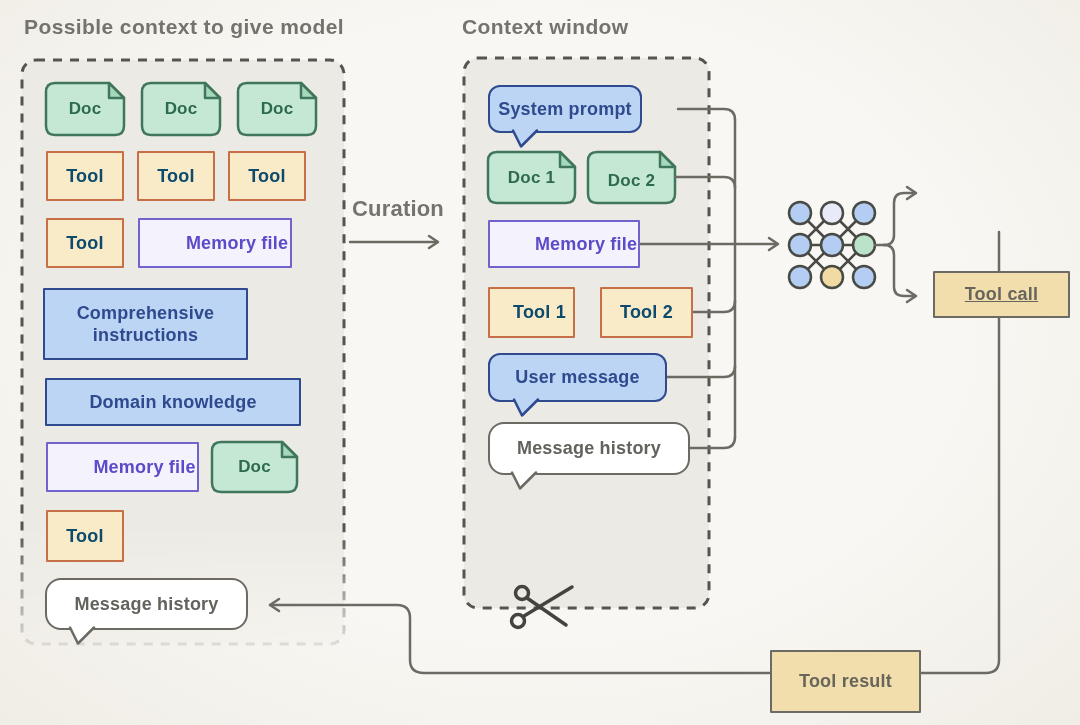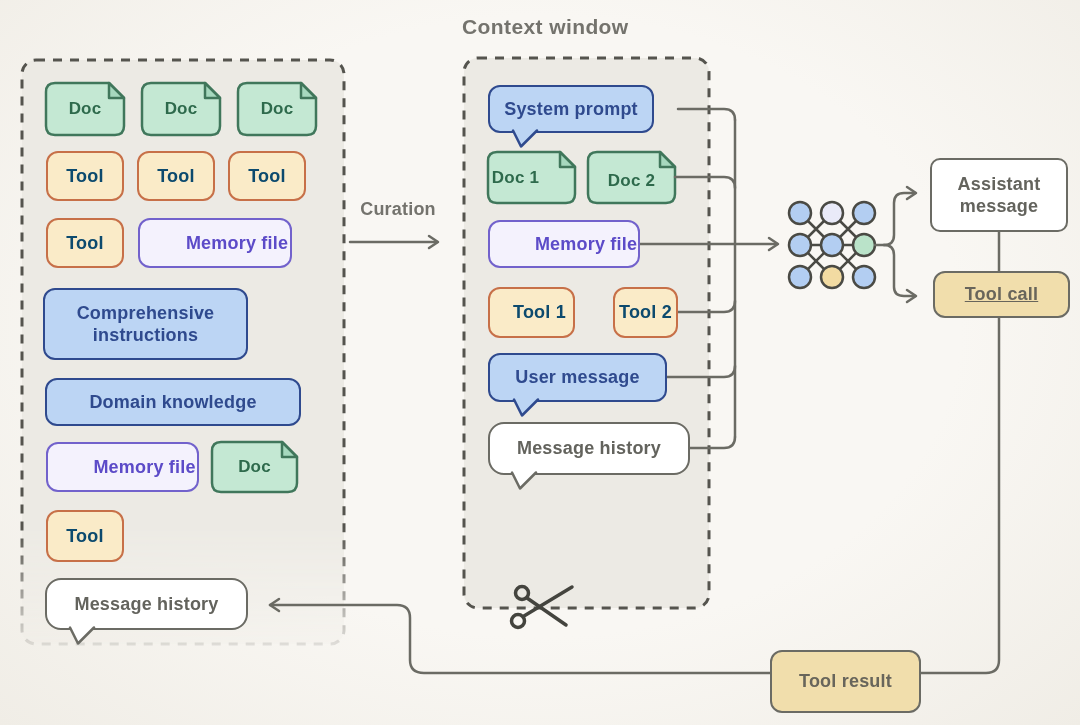--- a/index.html
+++ b/index.html
@@ -11,31 +11,31 @@
   }
   .layer{position:absolute;left:0;top:0;width:1080px;height:725px;}
   #lines-svg{z-index:1;}
   #decor-svg{z-index:3;pointer-events:none;}
   .title{
     position:absolute;z-index:2;font-size:21px;color:#74736D;letter-spacing:.4px;
   }
   .lbl{
     position:absolute;z-index:2;display:flex;align-items:center;justify-content:center;
     text-align:center;font-size:18px;letter-spacing:.2px;line-height:1.25;
-    box-sizing:border-box;border-radius:12px;
+    box-sizing:border-box;border-radius:1px;
   }
   .plain{border:none;background:transparent;}
   .doc-text{color:#2E6A4C;font-size:17px;}
   .tool{background:#FAEBC8;border:2.5px solid #C77048;color:#0c4a6e;}
   .blue{background:#BCD5F4;border:2.5px solid #2F4A8E;color:#2F4A8E;}
   .bubble-blue{background:#BCD5F4;border:2.5px solid #2F4A8E;color:#2F4A8E;border-radius:12px;}
   .purple{background:#F4F2FD;border:2.5px solid #7262CC;color:#5C4BC8;padding-left:44px;}
   .white{background:#FFFFFF;border:2.5px solid #6B6B64;color:#63635D;border-radius:16px;}
   .tan{background:#F1DEAC;border:2.5px solid #6B6B64;color:#68655B;}
-  .curation{font-size:18px;color:#74736D;}
+  .curation{font-size:22px;color:#74736D;}
 </style>
 </head>
 <body>
 
 <div class="stage">
 
   <svg id="lines-svg" class="layer" viewBox="0 0 1080 725">
     <defs>
       <linearGradient id="fadeGrad" x1="0" y1="0" x2="0" y2="1">
         <stop offset="0.78" stop-color="#ffffff"></stop>
@@ -107,20 +107,21 @@
     </g>
 
     <g stroke="#6B6B64" stroke-width="2.5" fill="none" stroke-linecap="round" stroke-linejoin="round">
       <path d="M999,232 L999,271"></path>
       <path d="M999,318 L999,660 Q999,673 986,673 L921,673"></path>
       <path d="M770,673 L424,673 Q410,673 410,660 L410,618 Q410,605 397,605 L270,605"></path>
       <path d="M279,599 L270,605 L279,611"></path>
     </g>
   </svg>
 
+  <div class="title" style="left:24px;top:15px;">Possible context to give model</div>
   <div class="title" style="left:462px;top:15px;">Context window</div>
   <div class="lbl plain curation" style="left:350px;top:196px;width:96px;height:26px;">Curation</div>
 
   <div class="lbl plain doc-text" style="left:46px;top:83px;width:78px;height:52px;">Doc</div>
   <div class="lbl plain doc-text" style="left:142px;top:83px;width:78px;height:52px;">Doc</div>
   <div class="lbl plain doc-text" style="left:238px;top:83px;width:78px;height:52px;">Doc</div>
 
   <div class="lbl tool" style="left:46px;top:151px;width:78px;height:50px;">Tool</div>
   <div class="lbl tool" style="left:137px;top:151px;width:78px;height:50px;">Tool</div>
   <div class="lbl tool" style="left:228px;top:151px;width:78px;height:50px;">Tool</div>
@@ -130,30 +131,29 @@
 
   <div class="lbl blue" style="left:43px;top:288px;width:205px;height:72px;padding:0 8px;">Comprehensive instructions</div>
   <div class="lbl blue" style="left:45px;top:378px;width:256px;height:48px;">Domain knowledge</div>
 
   <div class="lbl purple" style="left:46px;top:442px;width:153px;height:50px;">Memory file</div>
   <div class="lbl plain doc-text" style="left:212px;top:442px;width:85px;height:50px;">Doc</div>
 
   <div class="lbl tool" style="left:46px;top:510px;width:78px;height:52px;">Tool</div>
   <div class="lbl white" style="left:45px;top:578px;width:203px;height:52px;">Message history</div>
 
-  <div class="lbl bubble-blue" style="left:488px;top:85px;width:166px;height:48px;">System prompt</div>
-  <div class="lbl plain doc-text" style="left:472px;top:152px;width:87px;height:51px;">Doc 1</div>
+  <div class="lbl bubble-blue" style="left:488px;top:85px;width:154px;height:48px;">System prompt</div>
+  <div class="lbl plain doc-text" style="left:488px;top:152px;width:87px;height:51px;">Doc 1</div>
   <div class="lbl plain doc-text" style="left:588px;top:152px;width:87px;height:57px;">Doc 2</div>
   <div class="lbl purple" style="left:488px;top:220px;width:152px;height:48px;">Memory file</div>
   <div class="lbl tool" style="left:488px;top:287px;width:87px;height:51px;padding-left:16px;">Tool 1</div>
-  <div class="lbl tool" style="left:613px;top:287px;width:65px;height:51px;">Tool 2</div>
+  <div class="lbl tool" style="left:600px;top:287px;width:93px;height:51px;">Tool 2</div>
   <div class="lbl bubble-blue" style="left:488px;top:353px;width:179px;height:49px;">User message</div>
   <div class="lbl white" style="left:488px;top:422px;width:202px;height:53px;">Message history</div>
 
-  <div class="lbl white" style="left:930px;top:158px;width:138px;height:74px;border-radius:10px;padding:0 10px;">Assistant message</div>
   <div class="lbl tan" style="left:933px;top:271px;width:137px;height:47px;text-decoration:underline;">Tool call</div>
   <div class="lbl tan" style="left:770px;top:650px;width:151px;height:63px;">Tool result</div>
 
   <svg id="decor-svg" class="layer" viewBox="0 0 1080 725">
 
     <g transform="translate(513,130.5)">
       <path d="M0,0 L24,0 L8,16 Z" fill="#BCD5F4"></path>
       <path d="M0,0 L8,16 L24,0" fill="none" stroke="#2F4A8E" stroke-width="2.5" stroke-linecap="round" stroke-linejoin="round"></path>
     </g>
 

